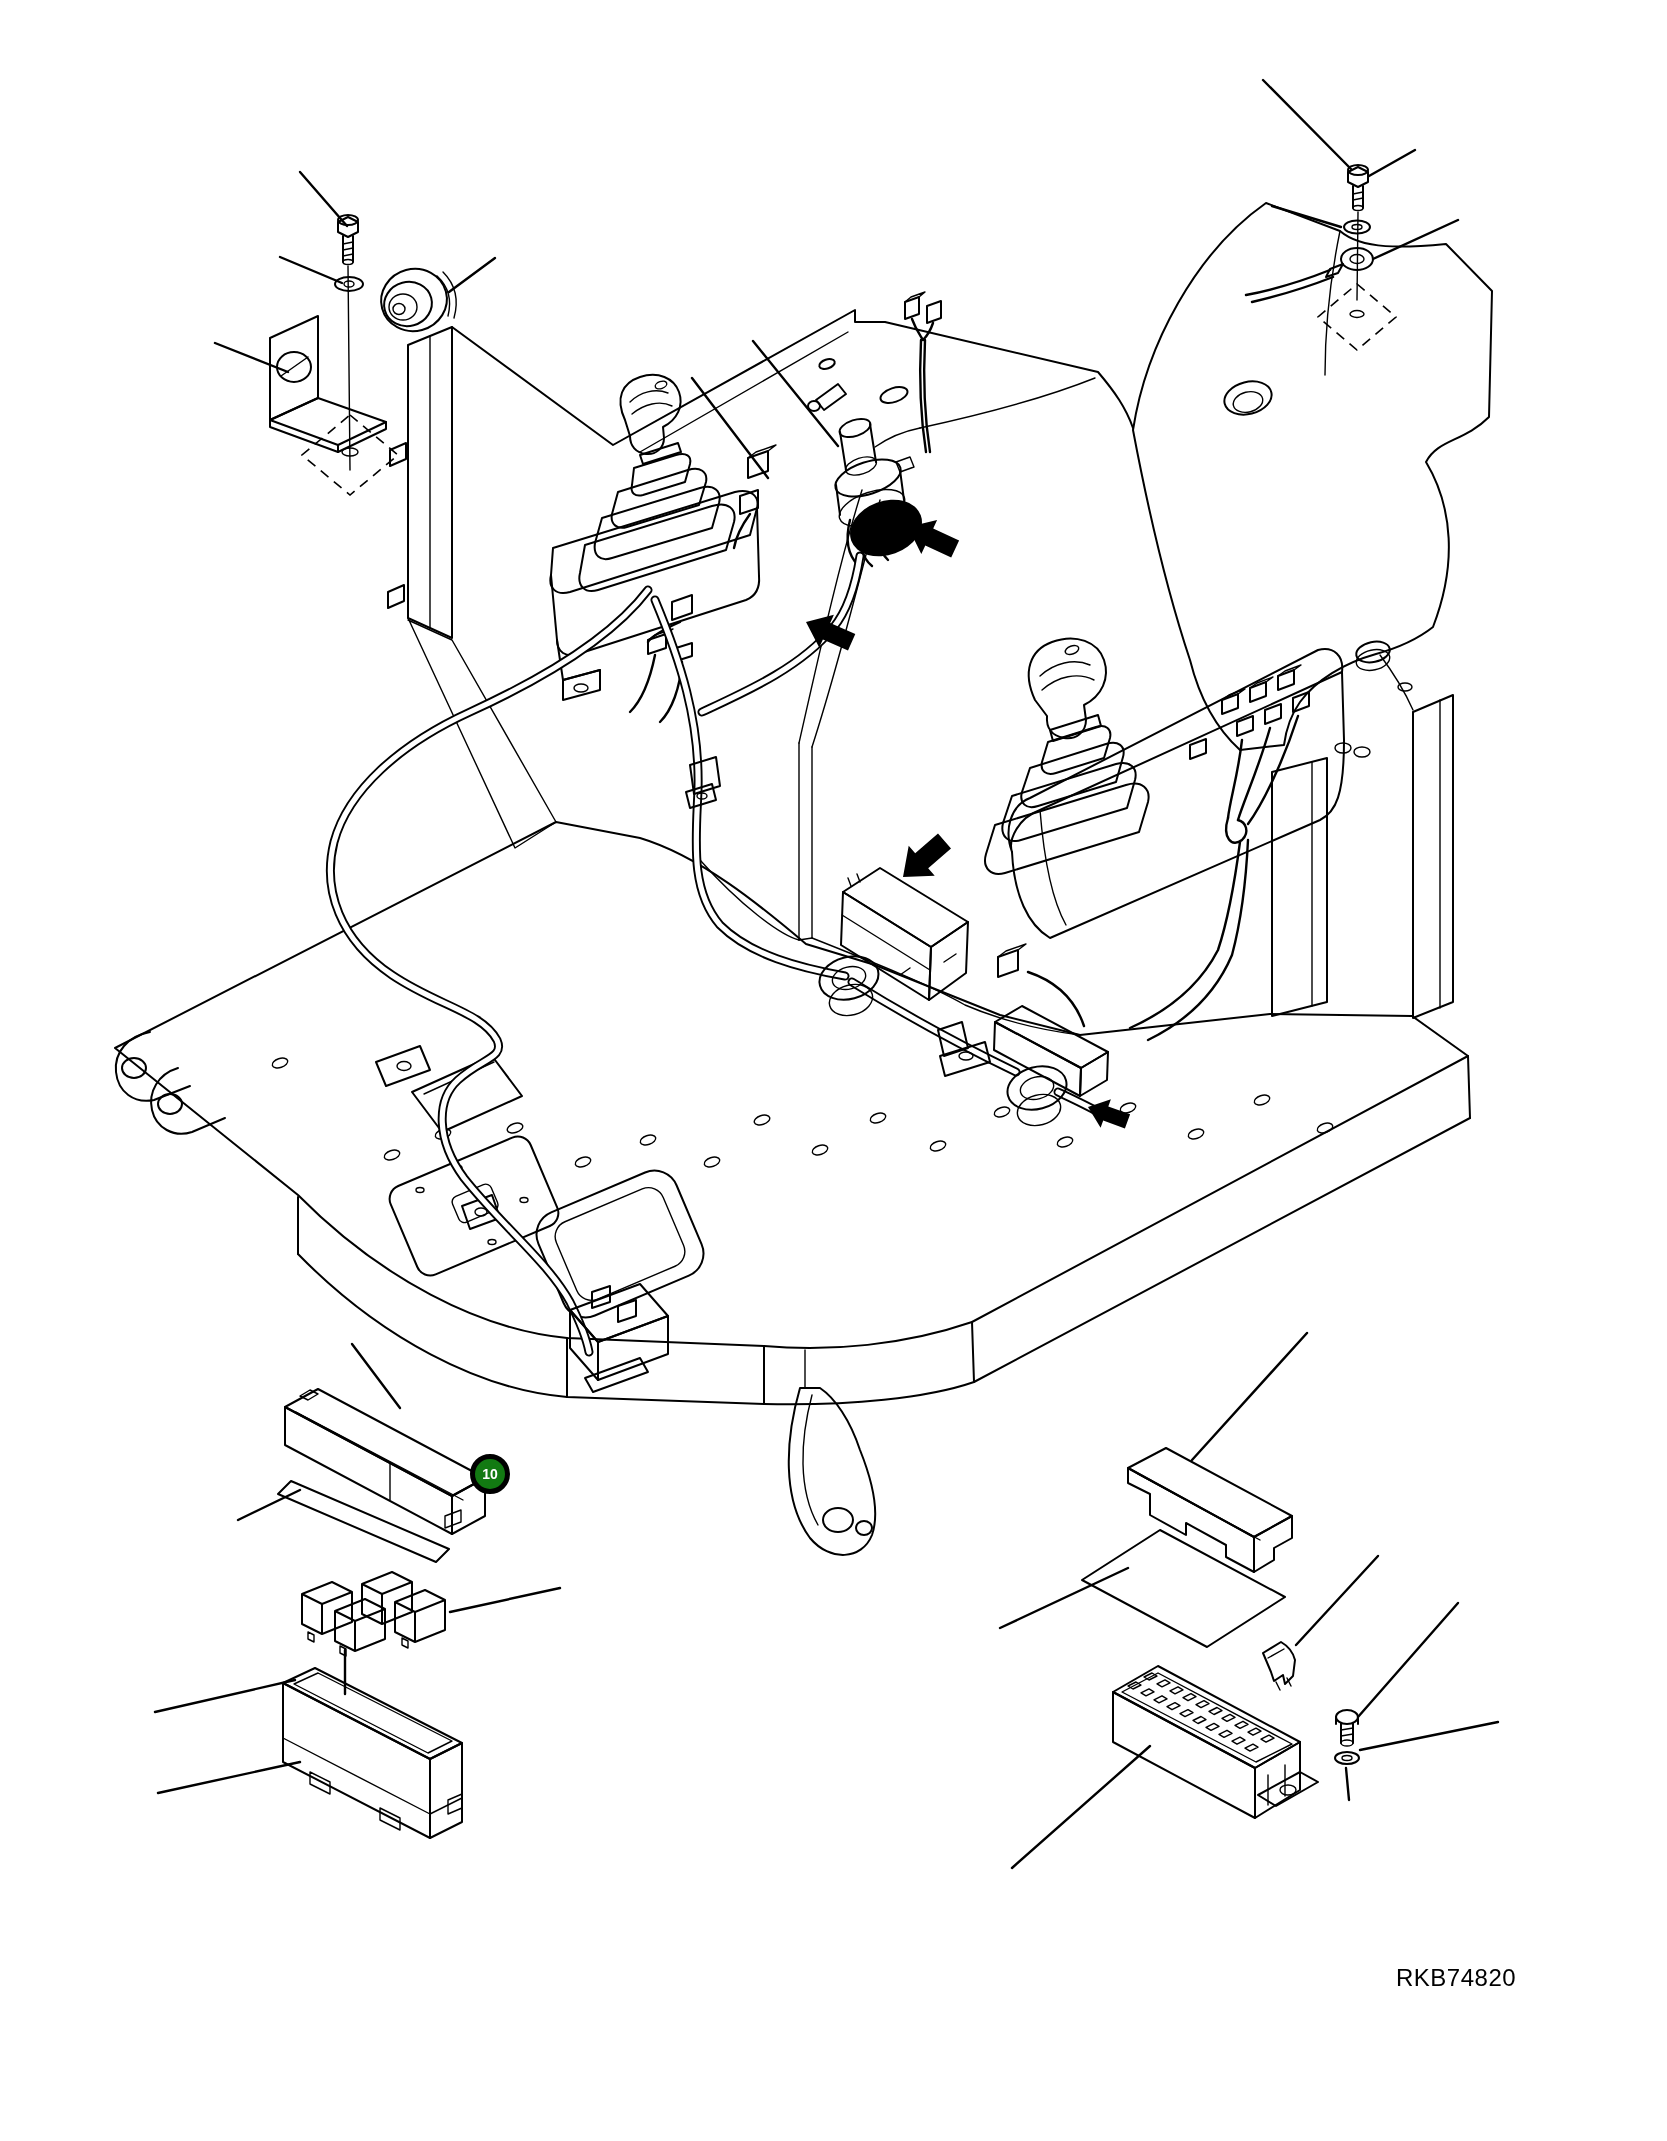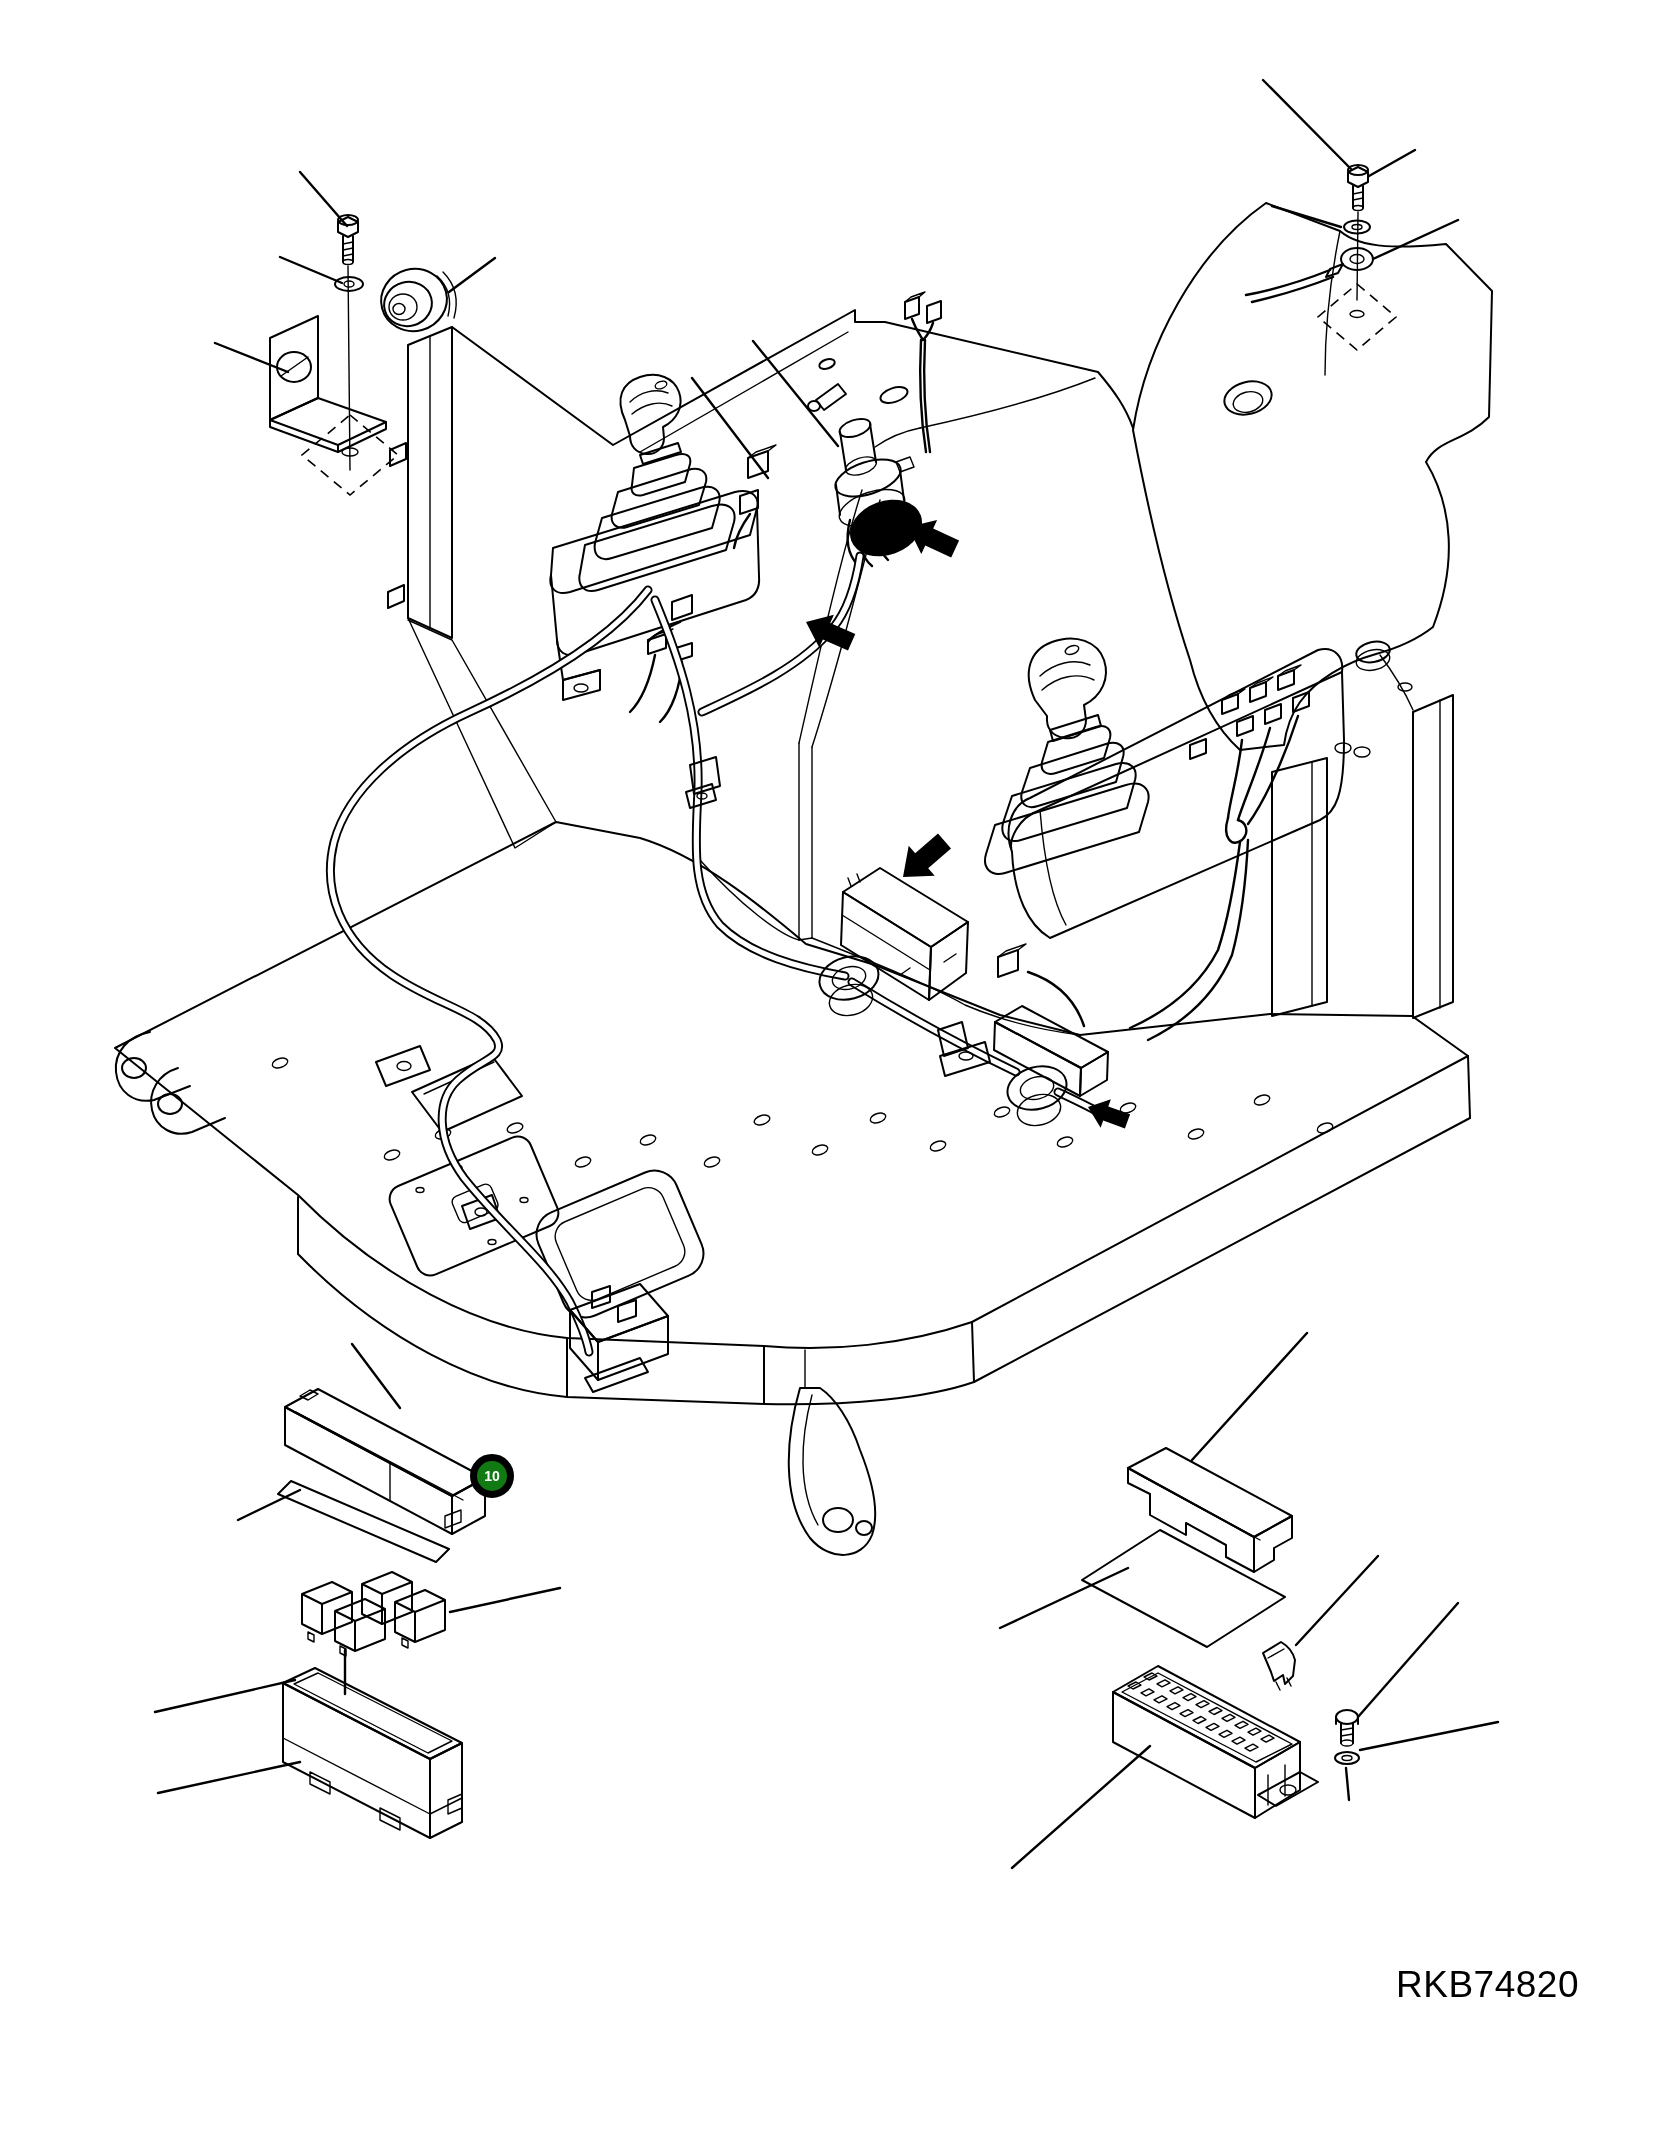--- a/index.html
+++ b/index.html
@@ -9,23 +9,23 @@
   svg *{vector-effect:none;}
   .ln{fill:none;stroke:#000;stroke-width:2;stroke-linecap:round;stroke-linejoin:round;}
   .thin{fill:none;stroke:#000;stroke-width:1.4;stroke-linecap:round;stroke-linejoin:round;}
   .tube-o{fill:none;stroke:#000;stroke-width:9;stroke-linecap:round;}
   .tube-i{fill:none;stroke:#fff;stroke-width:5.2;stroke-linecap:round;}
   .wire{fill:none;stroke:#000;stroke-width:2.4;stroke-linecap:round;}
   .solid{fill:#000;stroke:none;}
   .leader{stroke:#000;stroke-width:2.4;stroke-linecap:round;}
   .dash{fill:none;stroke:#000;stroke-width:1.6;stroke-dasharray:10 7;}
   .badge{position:absolute;left:470px;top:1454px;width:30px;height:30px;border-radius:50%;
-         border:7px solid #fca5a5;display:flex;align-items:center;justify-content:center;
+         border:5px solid #fca5a5;display:flex;align-items:center;justify-content:center;
          font-size:14px;font-weight:600;line-height:1;}
-  .drawing-number{position:absolute;left:1396px;top:1964px;font-size:37px;color:#000;
+  .drawing-number{position:absolute;left:1396px;top:1964px;font-size:24px;color:#000;
          letter-spacing:0.5px;white-space:nowrap;}
 </style>
 </head>
 <body>
 
 <div class="page">
 
 <svg viewBox="0 0 1667 2141" width="1667" height="2141">
 
   <g>

